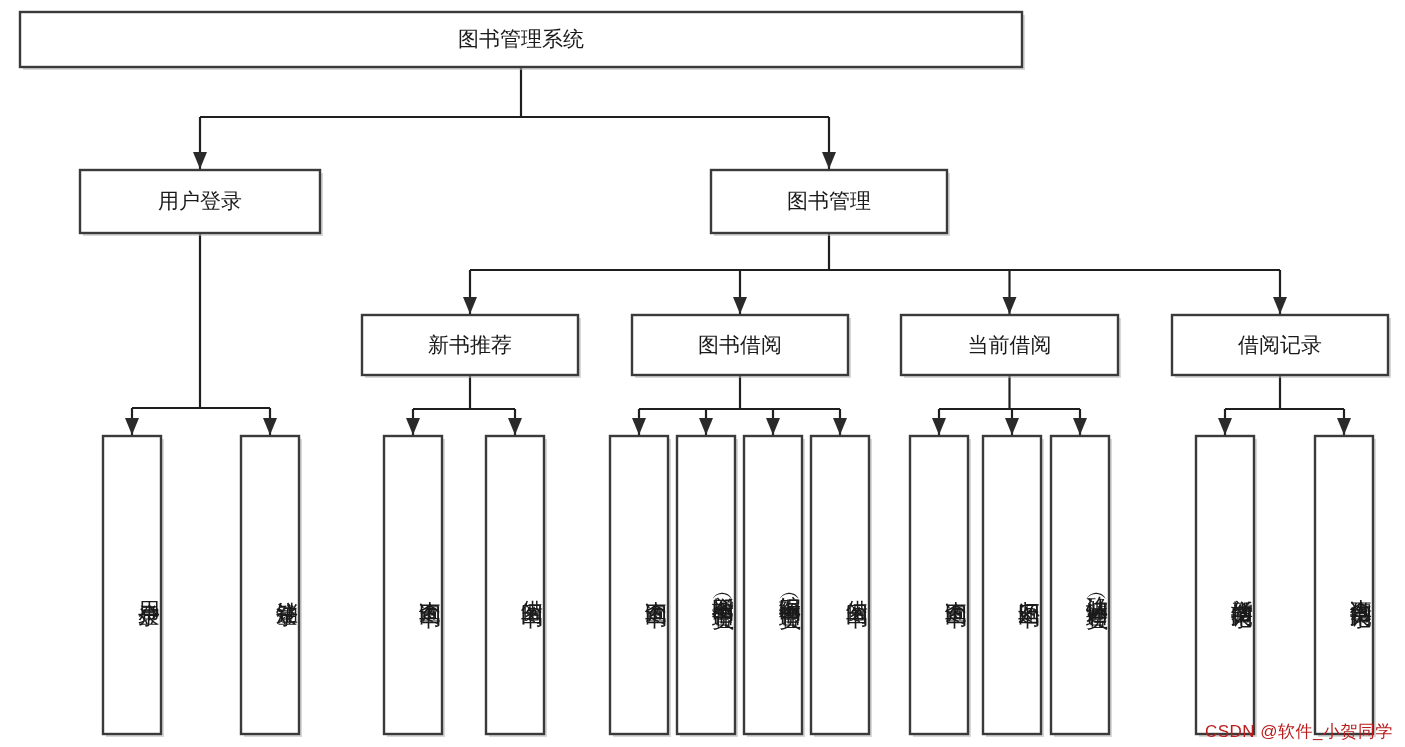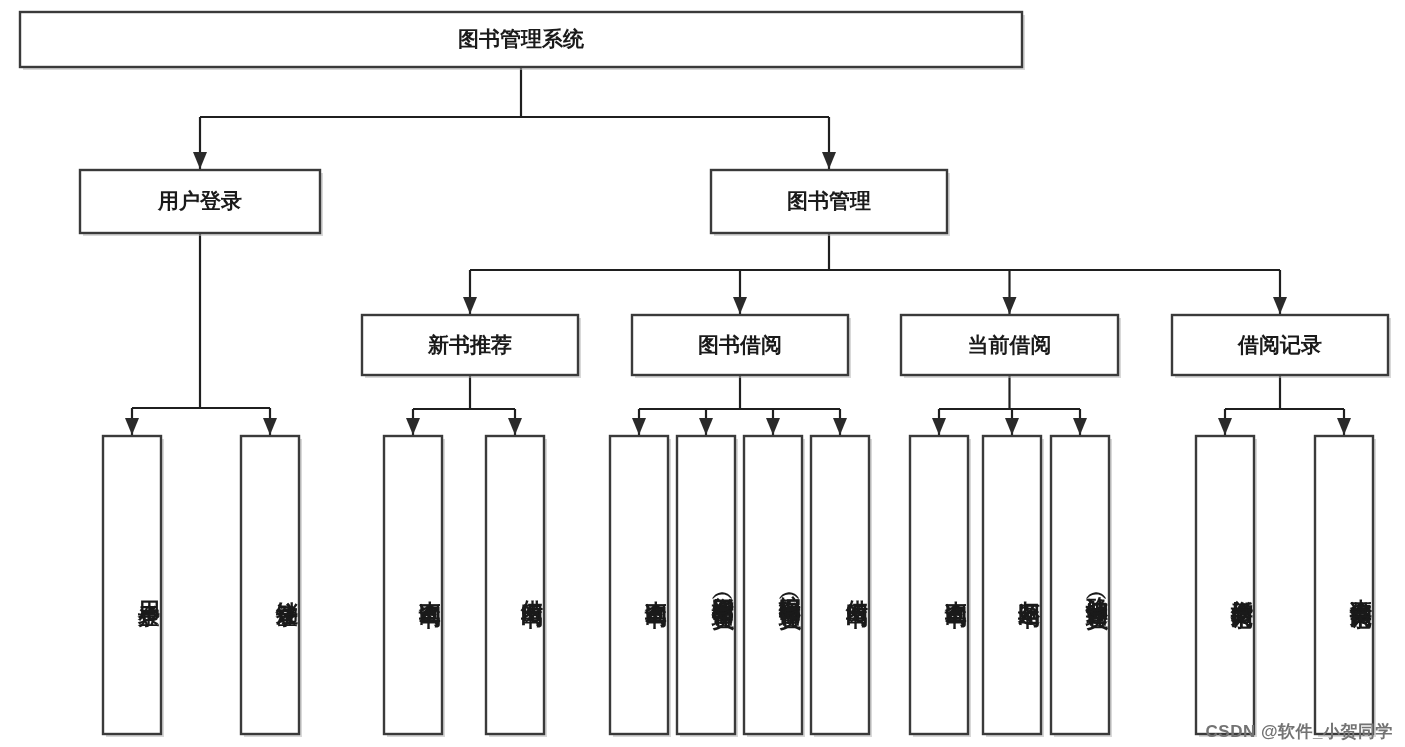--- a/index.html
+++ b/index.html
@@ -11,21 +11,20 @@
     width: 1405px;
     height: 747px;
     font-family: "Liberation Sans", "DejaVu Sans", sans-serif;
     overflow: hidden;
   }
   #diagram-root {
     position: relative;
     width: 1405px;
     height: 747px;
     background: #ffffff;
-    font-weight: bold;
   }
   svg#flow-svg {
     position: absolute;
     left: 0;
     top: 0;
     width: 1405px;
     height: 747px;
     display: block;
   }
   .node-box {
@@ -69,21 +68,21 @@
     justify-content: center;
     white-space: nowrap;
     pointer-events: none;
   }
   .watermark {
     position: absolute;
     right: 12px;
     bottom: 4px;
     font-family: "Liberation Sans", "DejaVu Sans", sans-serif;
     font-size: 17px;
-    color: #737373;
+    color: #b91c1c;
     letter-spacing: .5px;
     white-space: nowrap;
   }
 </style>
 </head>
 <body>
 
 <div id="diagram-root">
 
   <svg id="flow-svg" viewBox="0 0 1405 747">

